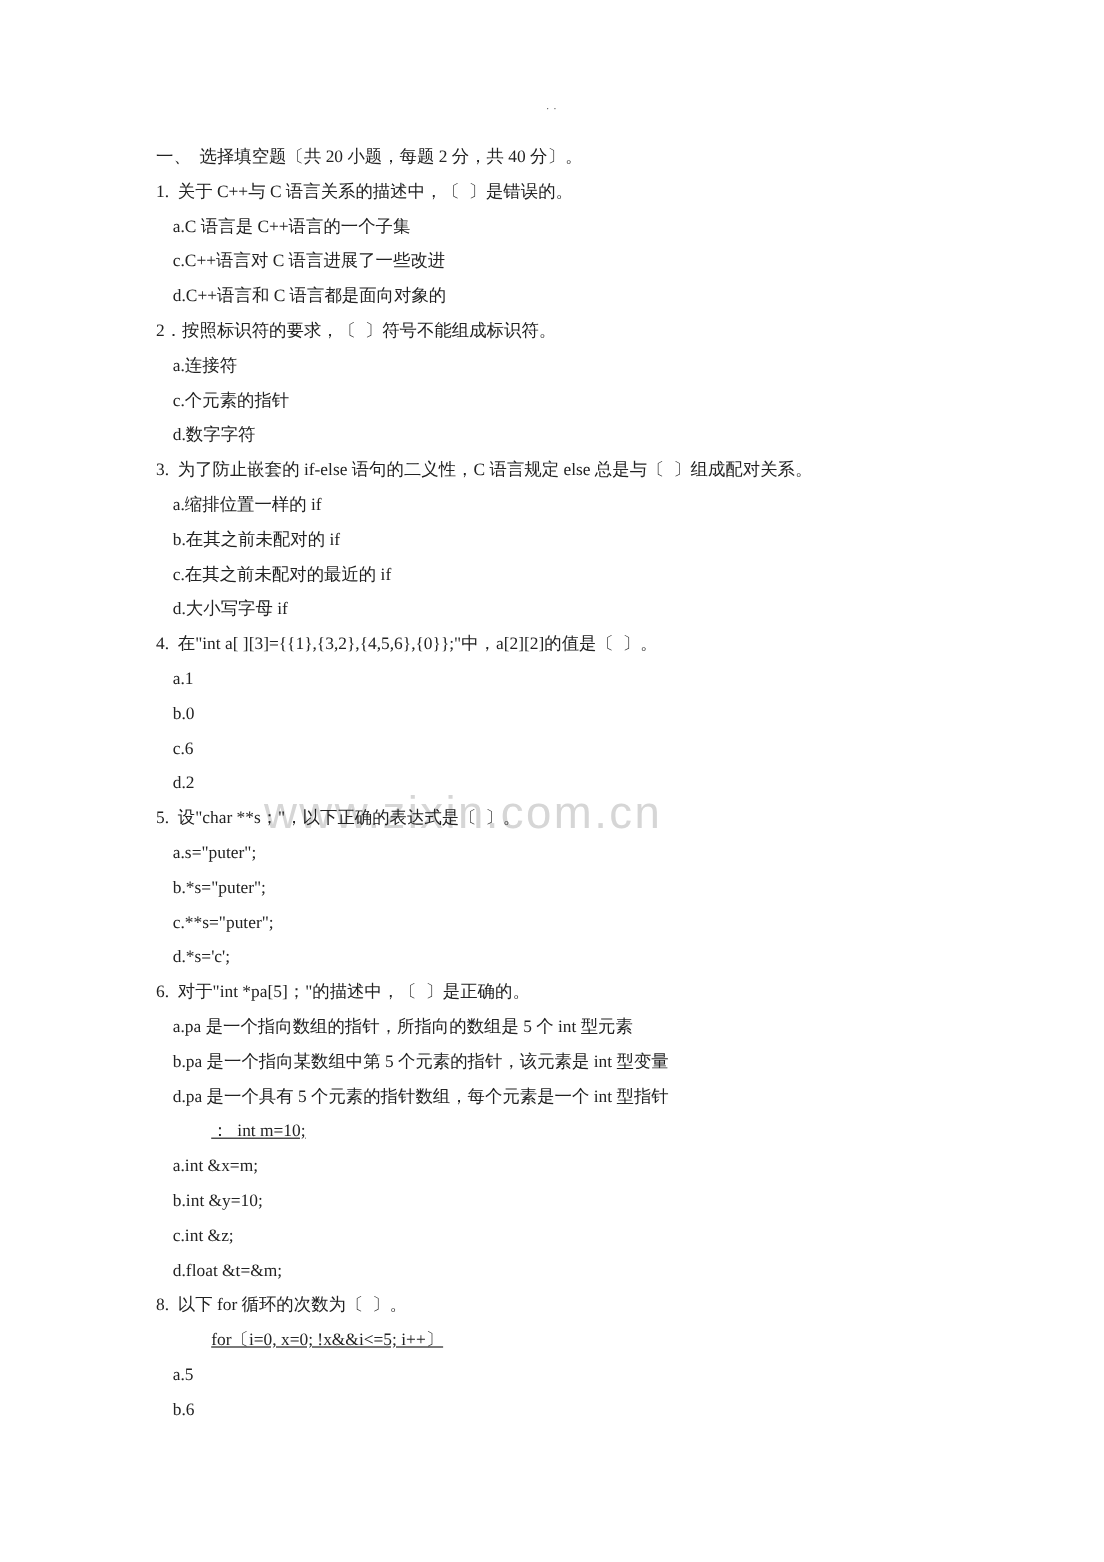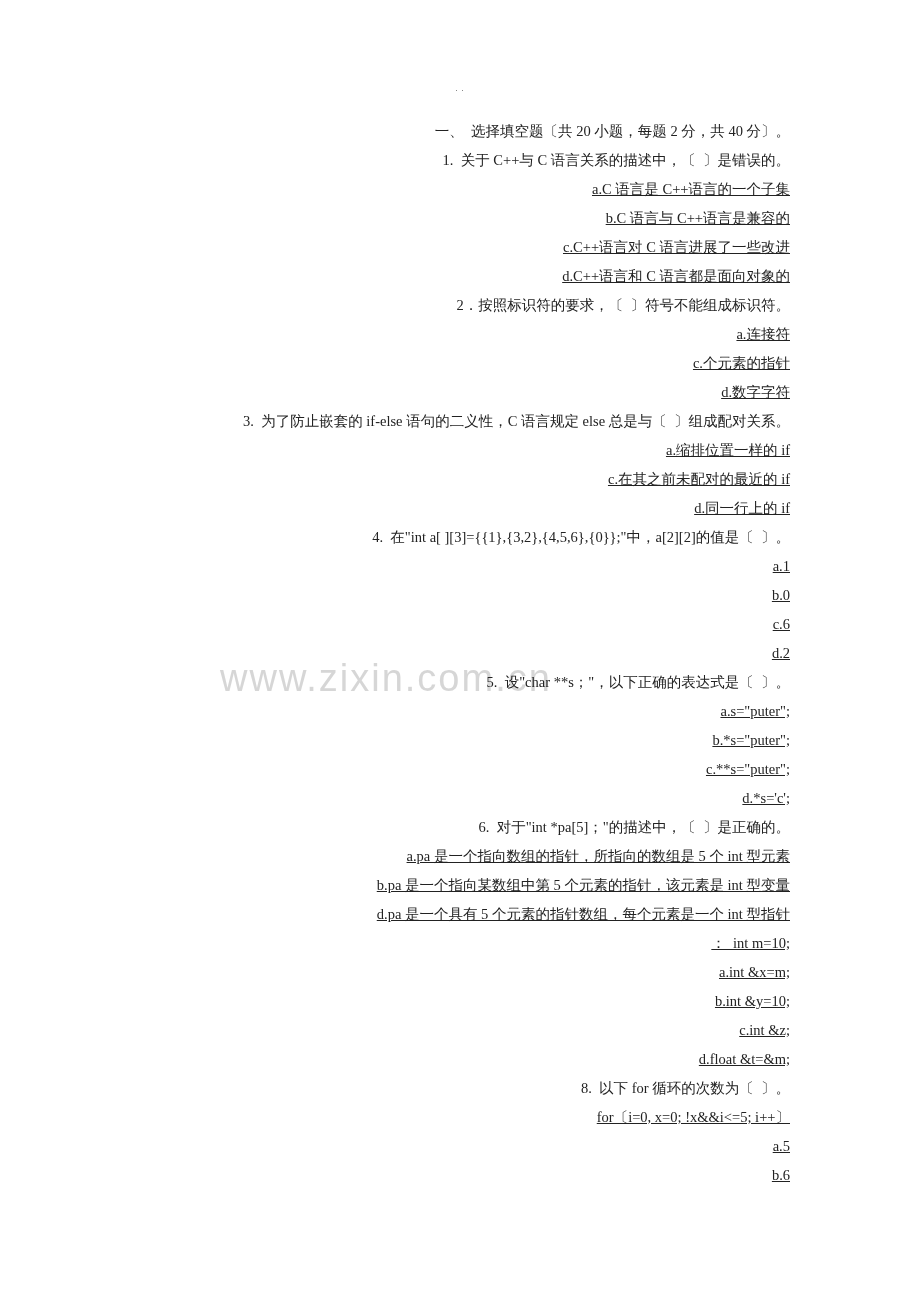--- a/index.html
+++ b/index.html
@@ -19,21 +19,20 @@
     .header-dots {
       text-align: center;
       font-size: 8px;
       letter-spacing: 1px;
       color: #333;
       line-height: 1;
       margin-bottom: 24px;
     }
     .indent-1 {
       padding-left: 14px;
-      text-decoration: underline;
     }
     .indent-2 {
       padding-left: 46px;
       text-decoration: underline;
     }
     .watermark {
       position: absolute;
       top: 640px;
       left: 220px;
       font-size: 38px;
@@ -43,48 +42,47 @@
       pointer-events: none;
       z-index: 0;
       white-space: nowrap;
     }
     .content {
       position: relative;
       z-index: 1;
     }
     .line {
       white-space: pre-wrap;
-      text-align: right;
     }
   </style>
 </head>
 <body>
 
 <div class="page">
   <div class="header-dots">.
 .</div>
   <div class="watermark">www.zixin.com.cn</div>
   <div class="content">
     <div class="line">一、  选择填空题〔共 20 小题，每题 2 分，共 40 分〕。</div>
 
     <div class="line">1.  关于 C++与 C 语言关系的描述中，〔  〕是错误的。</div>
     <div class="line indent-1">a.C 语言是 C++语言的一个子集</div>
-    <div class="line indent-1">b.C 语言与 C++语言是兼容的</div>
     <div class="line indent-1">c.C++语言对 C 语言进展了一些改进</div>
     <div class="line indent-1">d.C++语言和 C 语言都是面向对象的</div>
 
     <div class="line">2．按照标识符的要求，〔  〕符号不能组成标识符。</div>
     <div class="line indent-1">a.连接符</div>
     <div class="line indent-1">c.个元素的指针</div>
     <div class="line indent-1">d.数字字符</div>
 
     <div class="line">3.  为了防止嵌套的 if-else 语句的二义性，C 语言规定 else 总是与〔  〕组成配对关系。</div>
     <div class="line indent-1">a.缩排位置一样的 if</div>
+    <div class="line indent-1">b.在其之前未配对的 if</div>
     <div class="line indent-1">c.在其之前未配对的最近的 if</div>
-    <div class="line indent-1">d.同一行上的 if</div>
+    <div class="line indent-1">d.大小写字母 if</div>
 
     <div class="line">4.  在"int a[ ][3]={{1},{3,2},{4,5,6},{0}};"中，a[2][2]的值是〔  〕。</div>
     <div class="line indent-1">a.1</div>
     <div class="line indent-1">b.0</div>
     <div class="line indent-1">c.6</div>
     <div class="line indent-1">d.2</div>
 
     <div class="line">5.  设"char **s；"，以下正确的表达式是〔  〕。</div>
     <div class="line indent-1">a.s="puter";</div>
     <div class="line indent-1">b.*s="puter";</div>

